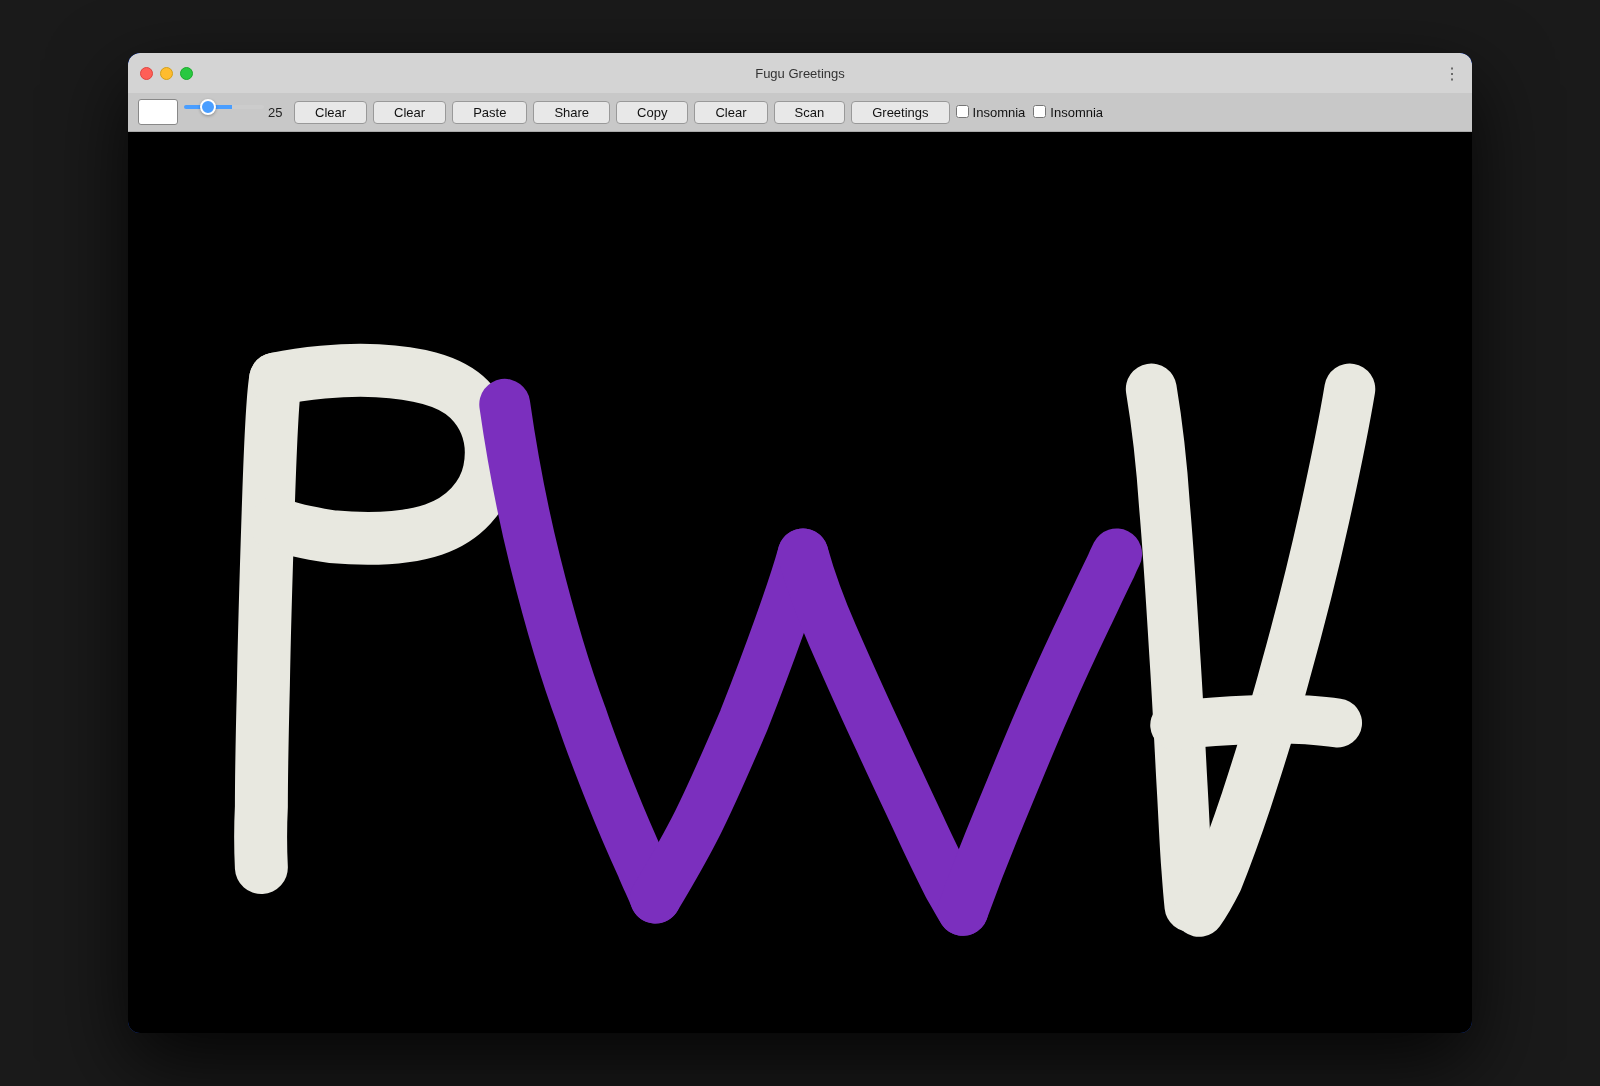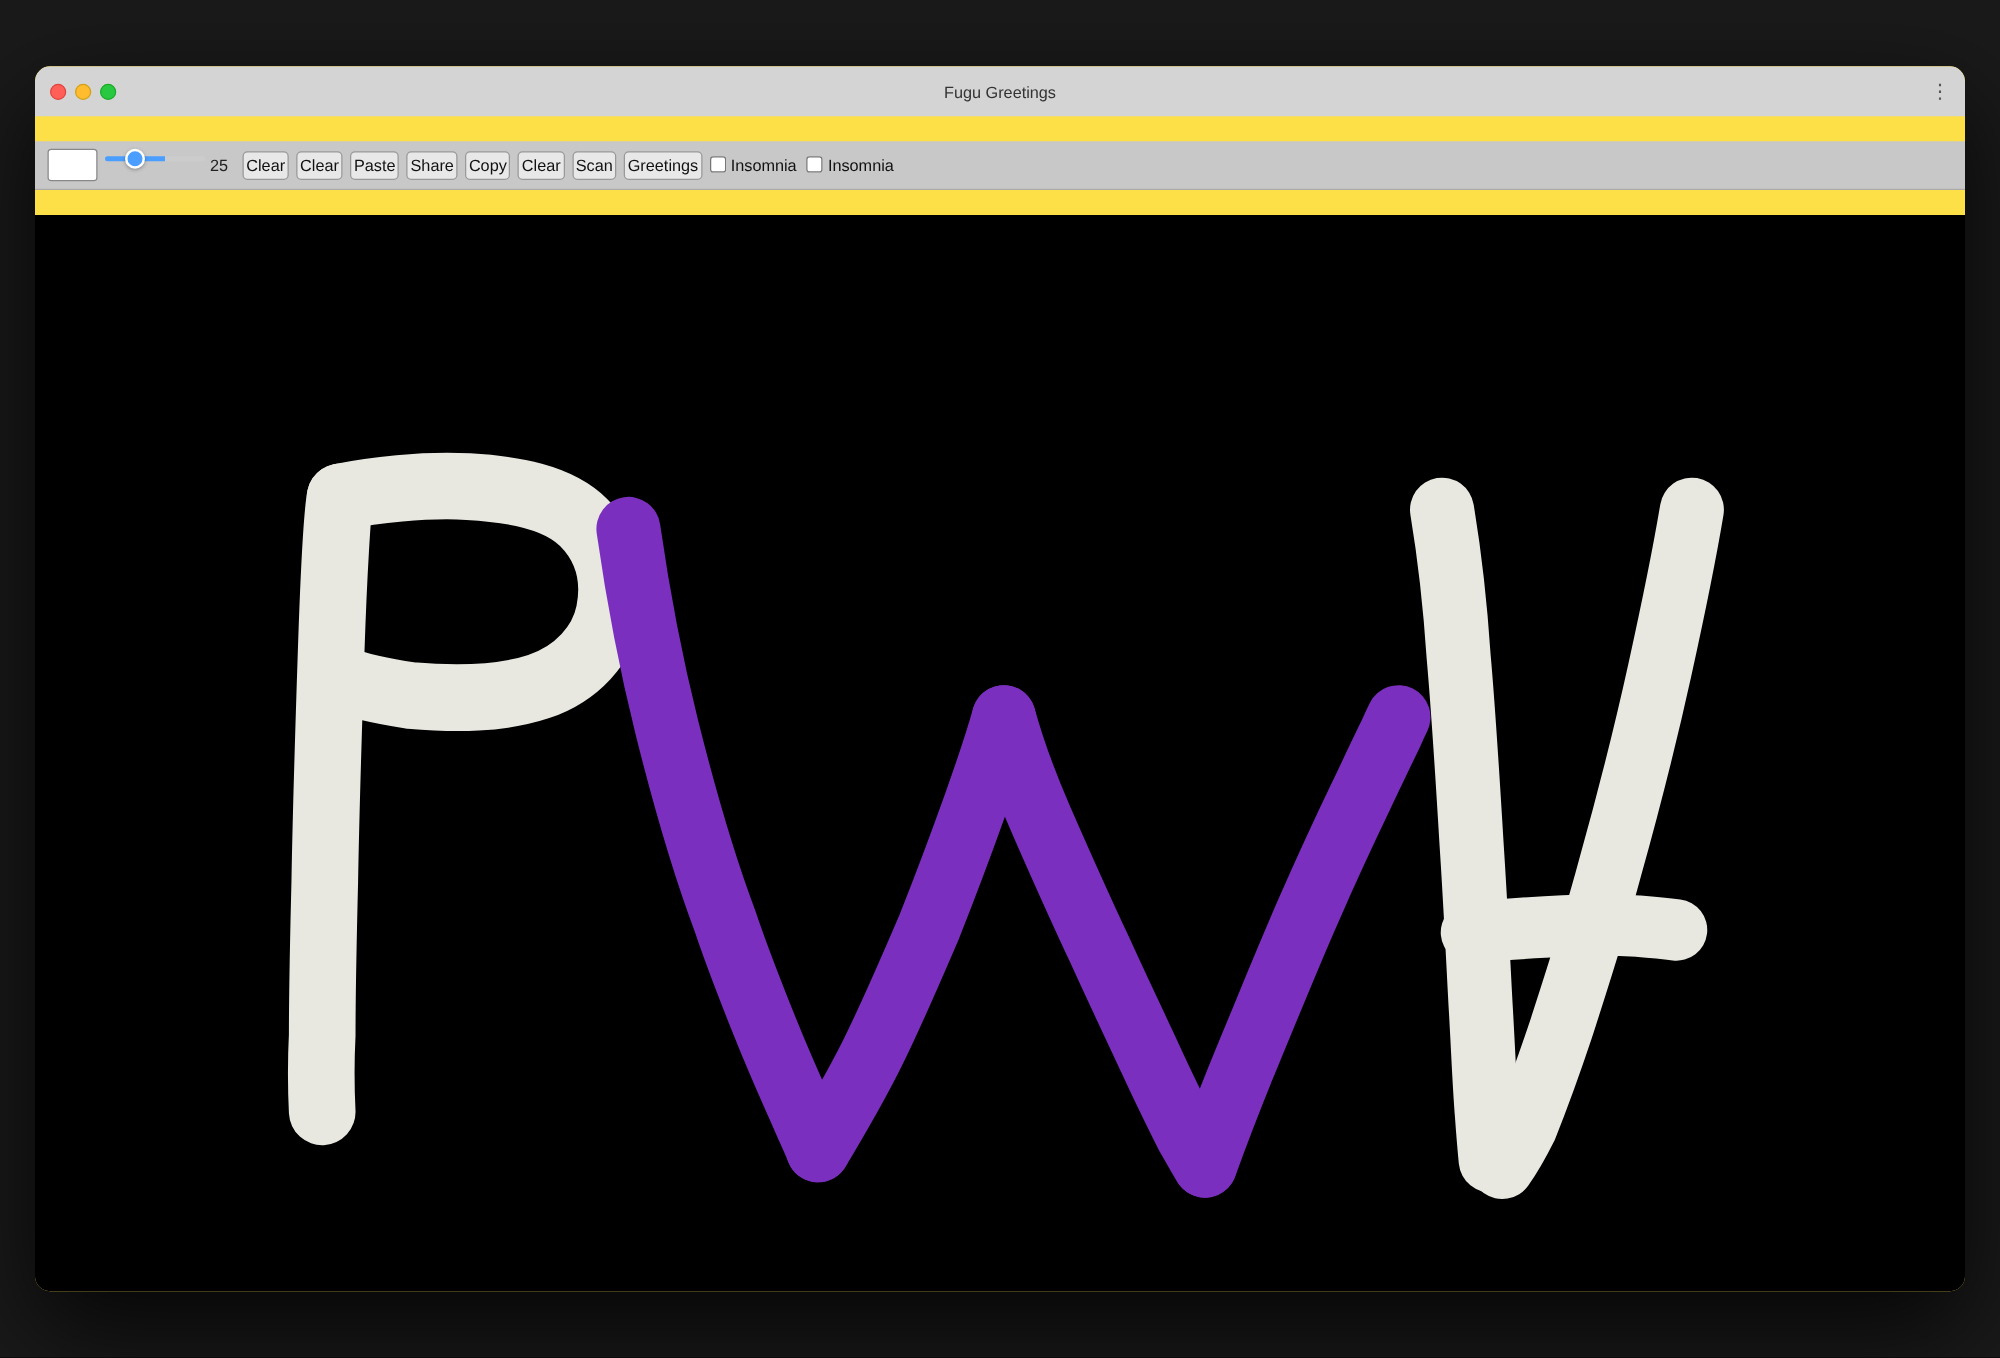--- a/index.html
+++ b/index.html
@@ -7,29 +7,28 @@
     body {
       background: #1a1a1a;
       display: flex;
       justify-content: center;
       align-items: center;
       min-height: 100vh;
       font-family: -apple-system, BlinkMacSystemFont, 'Helvetica Neue', sans-serif;
     }
 
     .window {
-      width: 1544px;
+      width: 1344px;
       height: 980px;
-      background: #fde047;
+      background: #1d4ed8;
       border-radius: 12px;
       box-shadow: 0 30px 80px rgba(0,0,0,0.8);
       overflow: hidden;
       display: flex;
       flex-direction: column;
-      gap: 20px;
     }
 
     .titlebar {
       background: #d4d4d4;
       height: 40px;
       display: flex;
       align-items: center;
       padding: 0 12px;
       position: relative;
       flex-shrink: 0;
@@ -117,21 +116,21 @@
       box-shadow: 0 1px 3px rgba(0,0,0,0.3);
     }
 
     .slider-value {
       font-size: 13px;
       color: #222;
       min-width: 20px;
     }
 
     .toolbar-btn {
-      padding: 3px 2px;
+      padding: 3px 20px;
       background: #e8e8e8;
       border: 1px solid #999;
       border-radius: 4px;
       font-size: 13px;
       color: #111;
       cursor: pointer;
       white-space: nowrap;
     }
 
     .checkbox-group {

